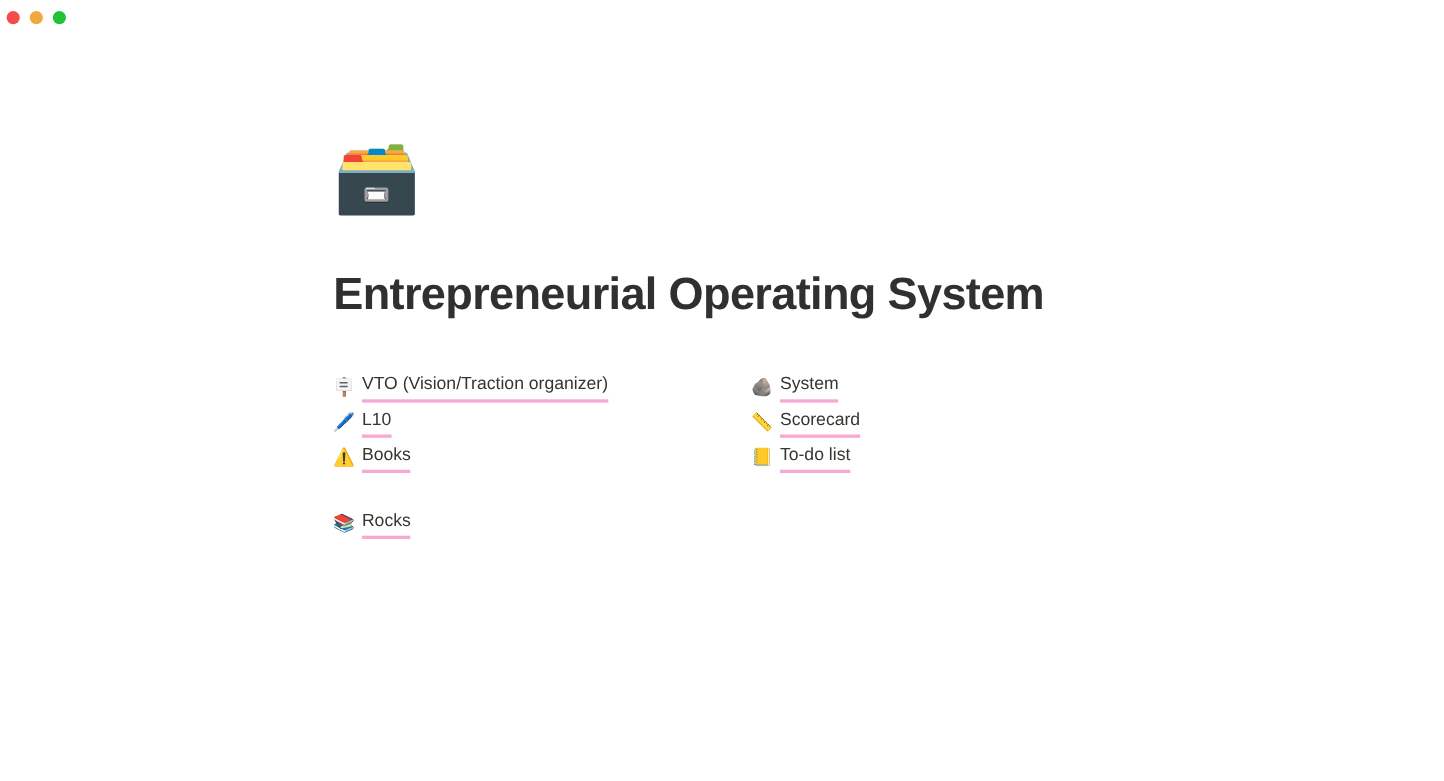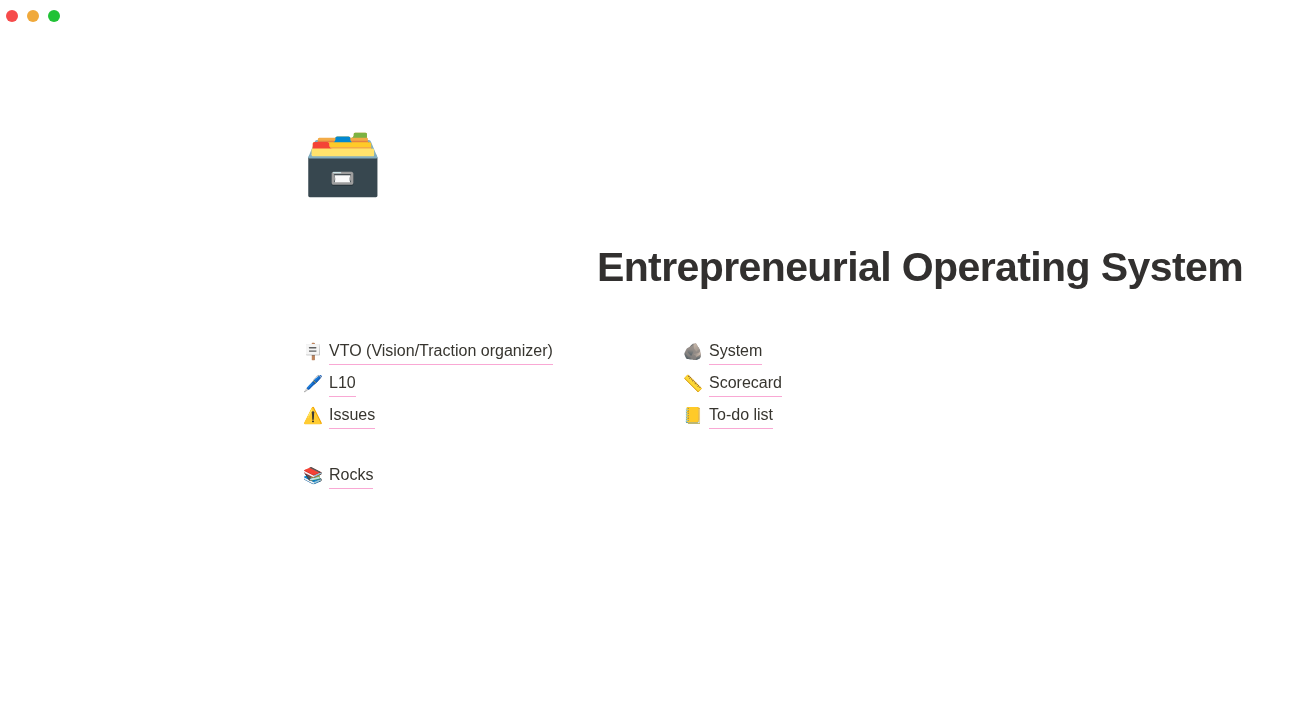--- a/index.html
+++ b/index.html
@@ -68,21 +68,20 @@
   }
 
   .page-title {
     margin-top: 42px;
     font-size: 41px;
     line-height: 1.15;
     font-weight: 700;
     letter-spacing: -0.6px;
     color: #32302f;
     font-family: "Liberation Sans", sans-serif;
-    text-align: right;
   }
 
   
   .columns {
     margin-top: 45px;
     display: flex;
     align-items: flex-start;
   }
   .column {
     display: flex;
@@ -110,21 +109,21 @@
     width: 19px;
     flex: 0 0 19px;
     text-align: left;
     font-family: "DejaVu Sans", "Liberation Sans", sans-serif;
   }
 
   .row-label {
     font-size: 16px;
     line-height: 1.5;
     color: #37352f;
-    border-bottom: 1px solid #f9a8d4;
+    border-bottom: 3px solid #f9a8d4;
     padding-bottom: 1px;
     white-space: nowrap;
     font-family: "Liberation Sans", sans-serif;
   }
 </style>
 </head>
 <body>
 
 <div class="window-chrome">
   <div class="traffic-lights">
@@ -150,21 +149,21 @@
           <span class="row-label">VTO (Vision/Traction organizer)</span>
         </div>
 
         <div class="link-row">
           <span class="row-emoji">🖊️</span>
           <span class="row-label">L10</span>
         </div>
 
         <div class="link-row">
           <span class="row-emoji">⚠️</span>
-          <span class="row-label">Issues</span>
+          <span class="row-label">Books</span>
         </div>
 
         <div class="link-row spacer-row"></div>
 
         <div class="link-row">
           <span class="row-emoji">📚</span>
           <span class="row-label">Rocks</span>
         </div>
 
       </div>

